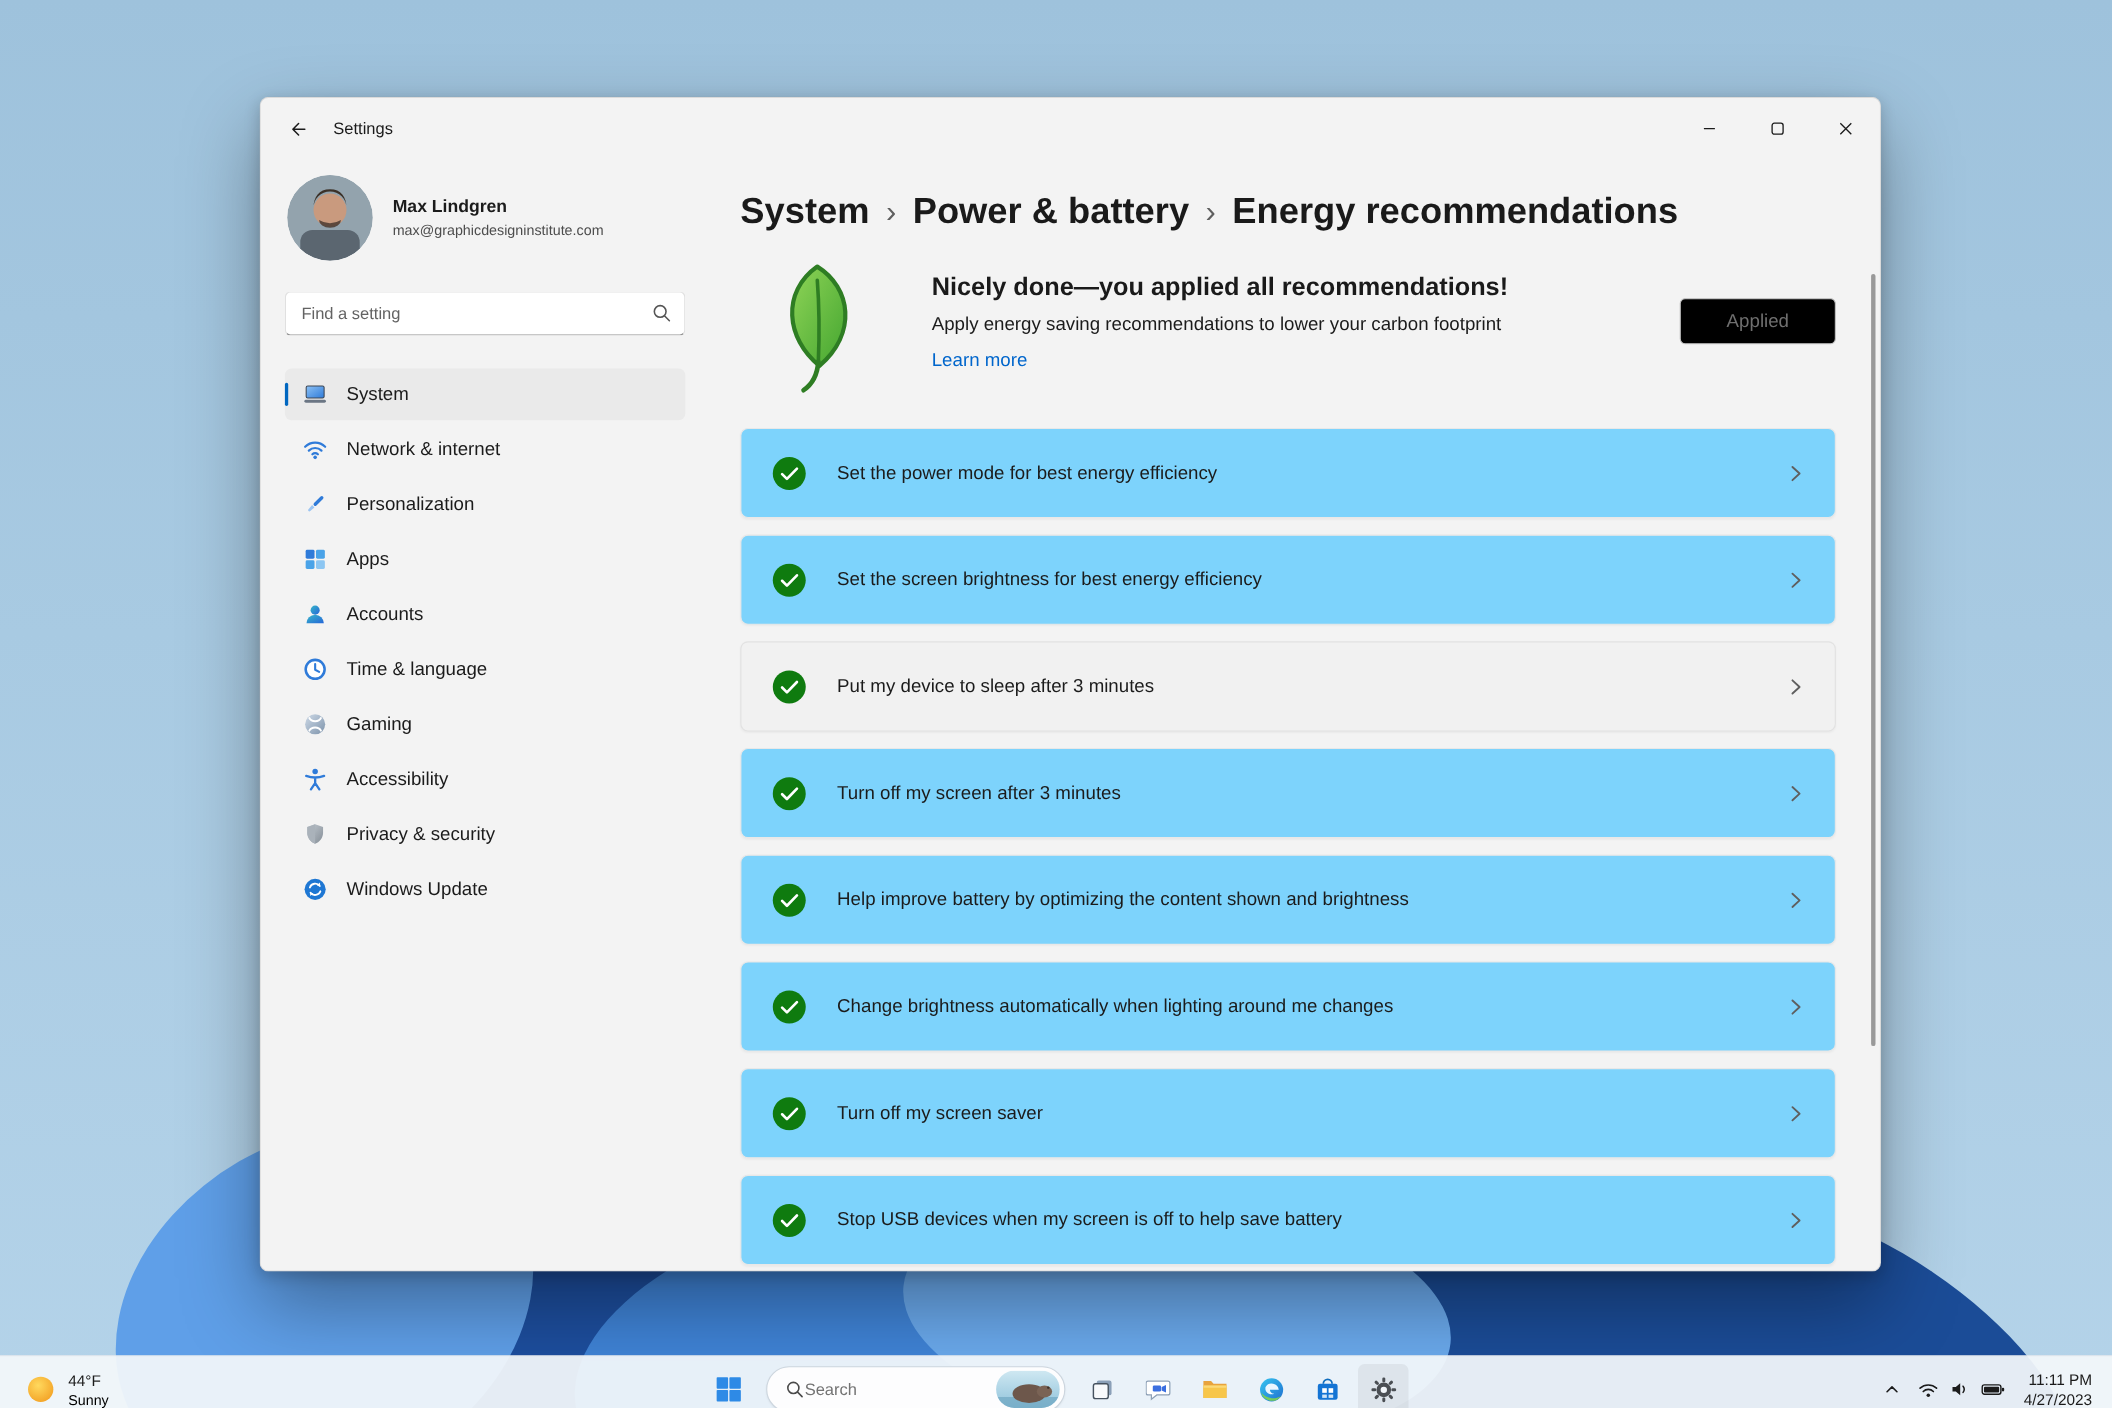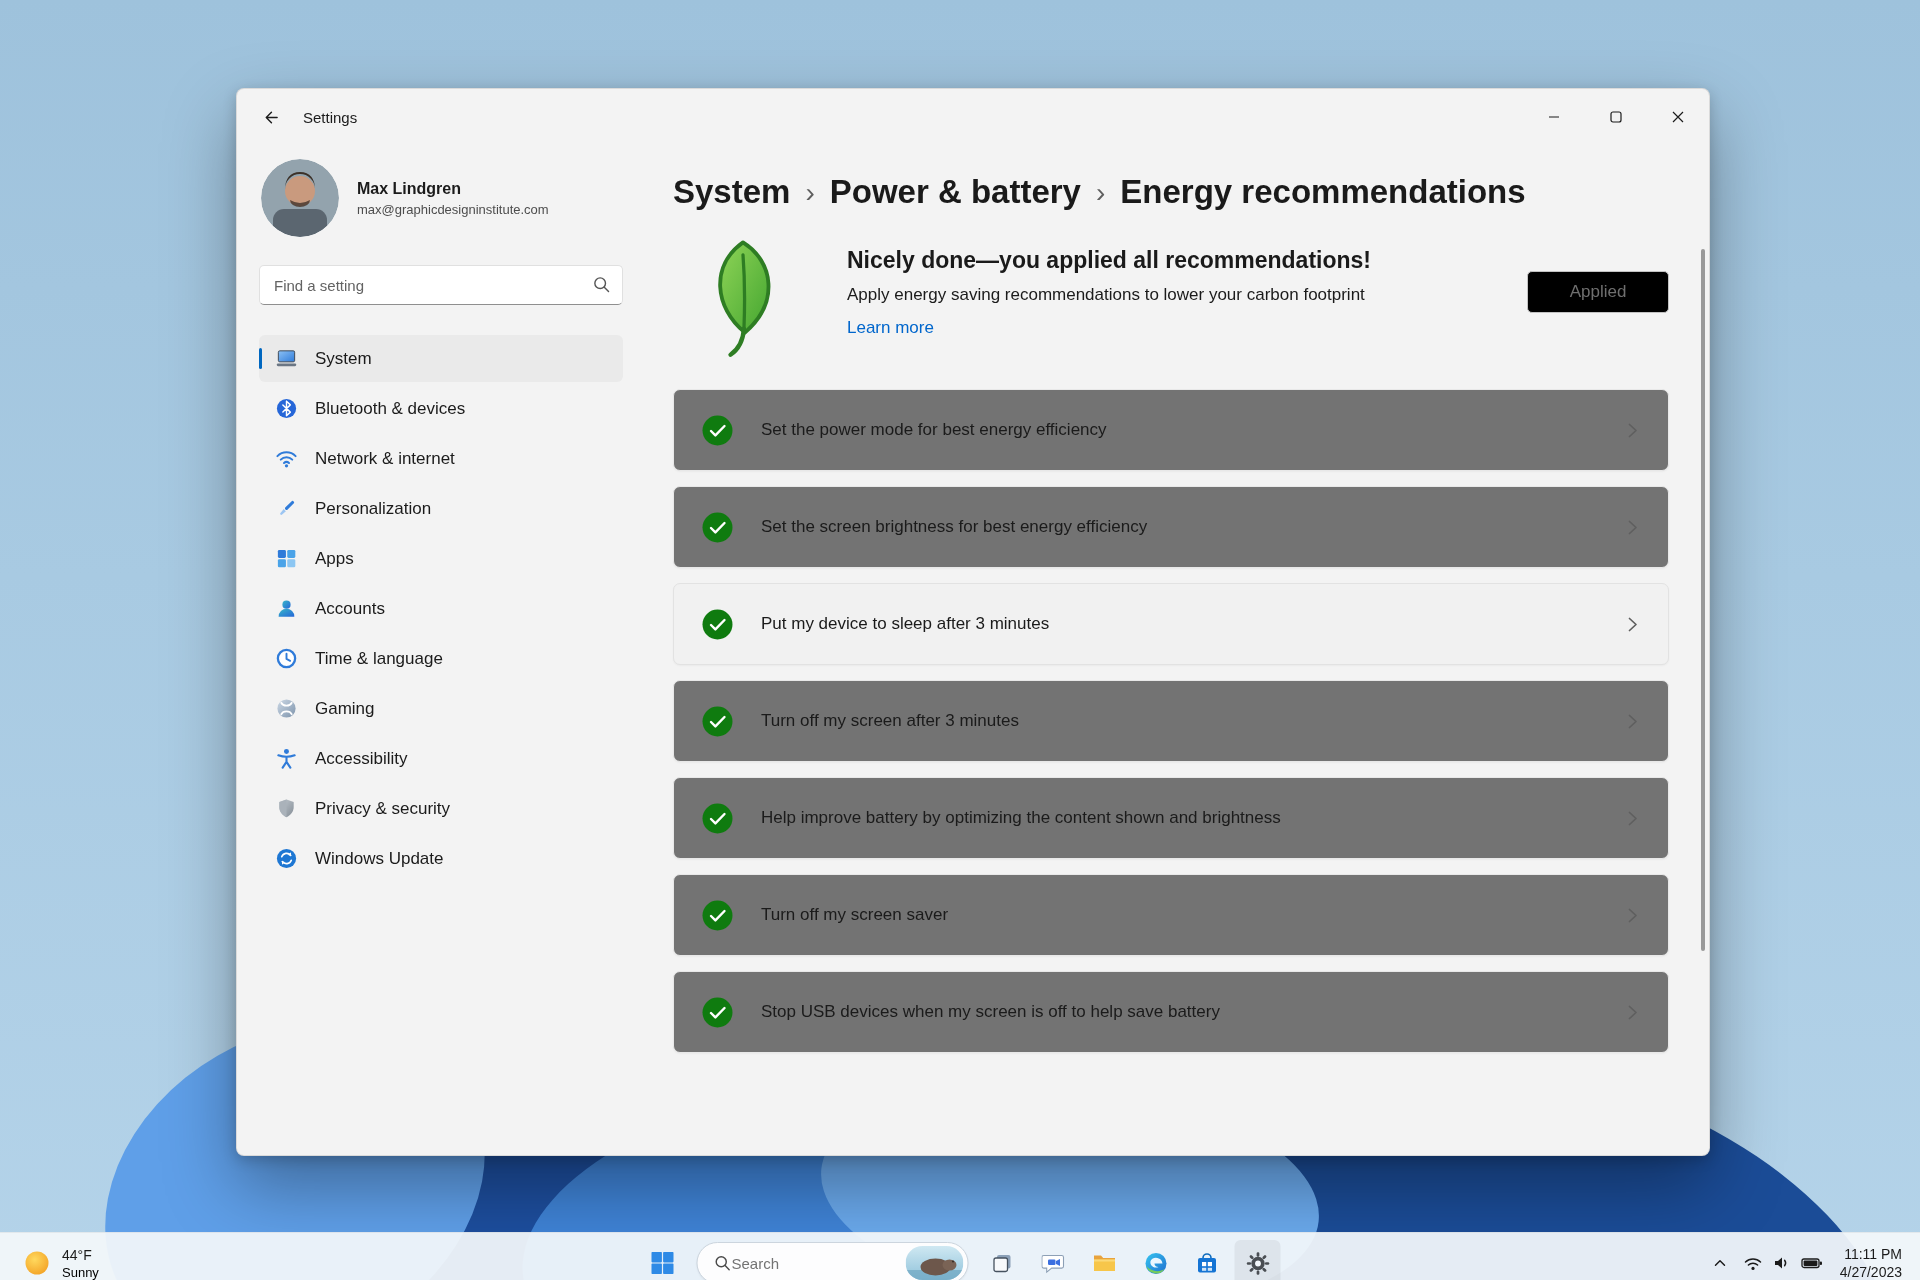--- a/index.html
+++ b/index.html
@@ -64,21 +64,21 @@
   .hero-text { margin-left:56px; flex:1; padding-top:8px; }
   .hero-title { font-size:23px; font-weight:700; color:#1a1a1a; }
   .hero-sub { font-size:17px; color:#1b1b1b; margin-top:11px; }
   .hero-link { display:inline-block; font-size:17px; color:#0066cc; margin-top:13px;
     cursor:pointer; }
   .applied-btn { margin-top:32px; margin-left:20px; width:142px; height:42px;
     background:#000000; color:#6f6f6f; font-size:17px; border:1px solid #c2c2c2;
     border-radius:5px; font-family:"Liberation Sans",sans-serif; }
 
   .rec-list { margin-top:30px; }
-  .card { height:82px; background:#737373; border:1px solid #e8e8e8;
+  .card { height:82px; background:#7dd3fc; border:1px solid #e8e8e8;
     border-radius:7px; display:flex; align-items:center; padding:0 28px;
     margin-bottom:15px; cursor:pointer; box-shadow:0 1px 2px rgba(0,0,0,.04); }
   .card.hovered { background:#f1f1f1; border-color:#e2e2e2; }
   .check { width:31px; height:31px; flex:0 0 31px; }
   .card-label { margin-left:28px; font-size:17px; color:#1b1b1b; }
   .chev { margin-left:auto; display:flex; }
 
   .scroll-thumb { position:absolute; right:4px; top:160px; width:4px; height:702px;
     background:#999999; border-radius:2px; cursor:pointer; }
 
@@ -204,29 +204,20 @@
                       <stop offset="1" stop-color="#2f7bd9"></stop>
                     </linearGradient>
                   </defs>
                   <rect x="3.5" y="4" width="17" height="11.5" rx="1.5" fill="url(#gsys)" stroke="#3c4654" stroke-width="1"></rect>
                   <rect x="1.8" y="17.2" width="20.4" height="2.8" rx="1.4" fill="#6b7684"></rect>
                 </svg>
             </span>
             <span class="nav-label">System</span>
           </div>
 
-          <div class="nav-item">
-            <span class="nav-icon">
-              <svg width="23" height="23" viewBox="0 0 24 24">
-                  <circle cx="12" cy="12" r="10" fill="#2566d8"></circle>
-                  <path d="M12 4.5 v15 M12 4.5 L16 8.2 L8.2 15.6 M12 19.5 L16 15.8 L8.2 8.4" stroke="#fff" stroke-width="1.5" fill="none" stroke-linecap="round" stroke-linejoin="round"></path>
-                </svg>
-            </span>
-            <span class="nav-label">Bluetooth &amp; devices</span>
-          </div>
 
           <div class="nav-item">
             <span class="nav-icon">
               <svg width="23" height="23" viewBox="0 0 24 24">
                   <path d="M2.5 9.5 a13.5 13.5 0 0 1 19 0" fill="none" stroke="#2f7bd9" stroke-width="2.1" stroke-linecap="round"></path>
                   <path d="M6 13.2 a8.5 8.5 0 0 1 12 0" fill="none" stroke="#2f7bd9" stroke-width="2.1" stroke-linecap="round"></path>
                   <path d="M9.4 16.7 a3.8 3.8 0 0 1 5.2 0" fill="none" stroke="#2f7bd9" stroke-width="2.1" stroke-linecap="round"></path>
                   <circle cx="12" cy="19.6" r="1.7" fill="#2f7bd9"></circle>
                 </svg>
             </span>
@@ -429,20 +420,32 @@
                   <path d="M9 16 l4.4 4.4 L22.5 11" fill="none" stroke="#fff" stroke-width="2.4" stroke-linecap="round" stroke-linejoin="round"></path>
                 </svg></span>
             <span class="card-label">Help improve battery by optimizing the content shown and brightness</span>
             <span class="chev">
                 <svg width="15" height="17" viewBox="0 0 15 17">
                   <path d="M4.5 2.5 L11 8.5 L4.5 14.5" fill="none" stroke="#5f5f5f" stroke-width="1.7" stroke-linecap="round" stroke-linejoin="round"></path>
                 </svg>
               </span>
           </div>
 
+          <div class="card">
+            <span class="check"><svg width="31" height="31" viewBox="0 0 31 31">
+                  <circle cx="15.5" cy="15.5" r="15" fill="#0f7b0f"></circle>
+                  <path d="M9 16 l4.4 4.4 L22.5 11" fill="none" stroke="#fff" stroke-width="2.4" stroke-linecap="round" stroke-linejoin="round"></path>
+                </svg></span>
+            <span class="card-label">Change brightness automatically when lighting around me changes</span>
+            <span class="chev">
+                <svg width="15" height="17" viewBox="0 0 15 17">
+                  <path d="M4.5 2.5 L11 8.5 L4.5 14.5" fill="none" stroke="#5f5f5f" stroke-width="1.7" stroke-linecap="round" stroke-linejoin="round"></path>
+                </svg>
+              </span>
+          </div>
 
           <div class="card">
             <span class="check"><svg width="31" height="31" viewBox="0 0 31 31">
                   <circle cx="15.5" cy="15.5" r="15" fill="#0f7b0f"></circle>
                   <path d="M9 16 l4.4 4.4 L22.5 11" fill="none" stroke="#fff" stroke-width="2.4" stroke-linecap="round" stroke-linejoin="round"></path>
                 </svg></span>
             <span class="card-label">Turn off my screen saver</span>
             <span class="chev">
                 <svg width="15" height="17" viewBox="0 0 15 17">
                   <path d="M4.5 2.5 L11 8.5 L4.5 14.5" fill="none" stroke="#5f5f5f" stroke-width="1.7" stroke-linecap="round" stroke-linejoin="round"></path>

